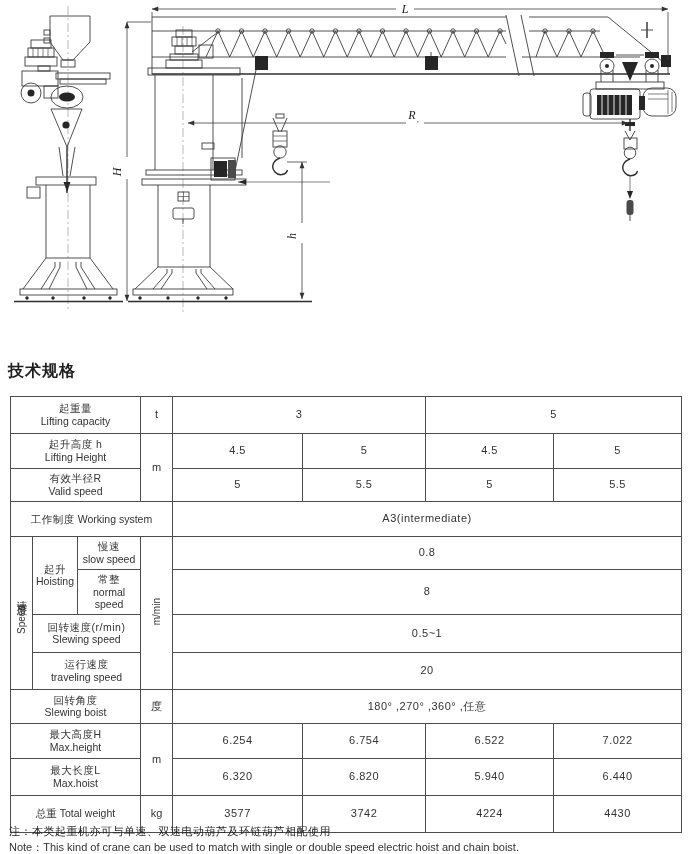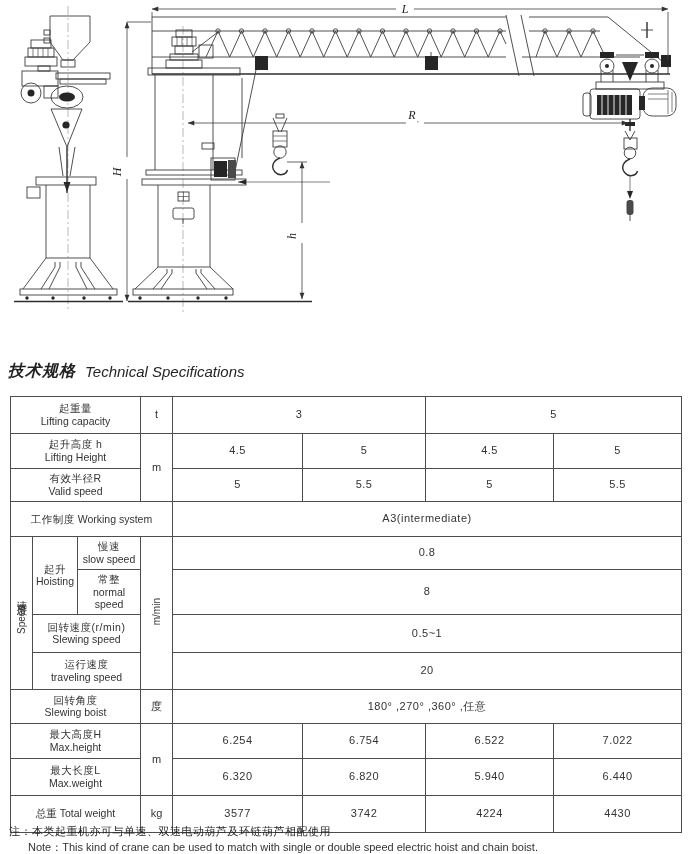--- a/index.html
+++ b/index.html
@@ -11,38 +11,38 @@
   .ln{stroke:#3c3c3c;stroke-width:0.9;fill:none;}
   .lnT{stroke:#2e2e2e;stroke-width:1.4;fill:none;}
   .lnF{stroke:#4a4a4a;stroke-width:0.7;fill:none;}
   .cl{stroke:#8a8a8a;stroke-width:0.6;fill:none;stroke-dasharray:9 3 2 3;}
   .dim{stroke:#3f3f3f;stroke-width:0.8;fill:none;}
   .solid{fill:#262626;stroke:none;}
   .grey{fill:#4a4a4a;stroke:none;}
   .dimtxt{font-family:"Liberation Serif",serif;font-style:italic;font-size:12px;fill:#1c1c1c;}
   .dimsub{font-family:"Liberation Serif",serif;font-size:7px;fill:#1c1c1c;}
   
-  .title{position:absolute;left:8px;top:358px;height:26px;display:flex;align-items:center;gap:9px;font-style:italic;}
+  .title{position:absolute;left:8px;top:358px;height:26px;display:flex;align-items:center;gap:9px;}
   .title .zh{font-size:16px;font-weight:bold;color:#1f1f1f;letter-spacing:1px;}
   .title .en{font-size:15px;color:#262626;}
   
   .spec{position:absolute;left:10px;top:396px;border-collapse:collapse;table-layout:fixed;width:671px;}
   .spec td{border:1px solid #4d4d4d;text-align:center;vertical-align:middle;padding:3px 2px;
            font-size:11px;color:#333;line-height:1.2;overflow:hidden;}
   .spec .lab{font-size:10.5px;}
   .lab .zh{font-size:10.5px;letter-spacing:0.5px;}
   .lab .en{font-size:10.5px;}
   .val{font-size:11.5px;letter-spacing:0.5px;}
   .vwrap{display:flex;flex-direction:column;align-items:center;justify-content:center;gap:6px;}
   .vzh{writing-mode:vertical-rl;text-orientation:upright;font-size:11px;letter-spacing:4px;}
   .ven{writing-mode:vertical-rl;transform:rotate(180deg);font-size:10px;}
   
   .notes{position:absolute;left:9px;top:824px;width:676px;}
   .notes .zh{font-size:11px;font-weight:normal;color:#1e1e1e;letter-spacing:0.5px;}
-  .notes .en{font-size:11px;color:#333;margin-top:1px;margin-left:19px;}
+  .notes .en{font-size:11px;color:#333;margin-top:1px;}
 </style>
 </head>
 <body>
 
 <div class="page">
 
   <div class="drawing">
   <svg width="691" height="352" viewBox="0 0 691 352" xmlns="http://www.w3.org/2000/svg">
     <defs>
       <marker id="arr" markerWidth="9" markerHeight="7" refX="8.3" refY="3.5" orient="auto-start-reverse">
@@ -256,21 +256,20 @@
         <path class="dim" d="M302,162 V223" marker-start="url(#arr)"></path>
         <path class="dim" d="M302,243 V299" marker-end="url(#arr)"></path>
         <text class="dimtxt" x="296" y="236" text-anchor="middle" transform="rotate(-90 296 236)">h</text>
       </g>
     </g>
   </svg>
   </div>
 
   <div class="title">
     <span class="zh">技术规格</span>
-    <span class="en">Technical Specifications</span>
   </div>
 
   <table class="spec">
     <colgroup>
       <col style="width:22px">
         <col style="width:45px">
         <col style="width:63px">
         <col style="width:32px">
       <col style="width:130px">
         <col style="width:123px">
@@ -371,21 +370,21 @@
         </td>
         <td rowspan="2">m</td>
         <td class="val">6.254</td>
         <td class="val">6.754</td>
         <td class="val">6.522</td>
         <td class="val">7.022</td>
       </tr>
       <tr style="height:37px">
         <td class="lab" colspan="3">
           <div class="zh">最大长度L</div>
-          <div class="en">Max.weight</div>
+          <div class="en">Max.hoist</div>
         </td>
         <td class="val">6.320</td>
         <td class="val">6.820</td>
         <td class="val">5.940</td>
         <td class="val">6.440</td>
       </tr>
       <tr style="height:37px">
         <td class="lab" colspan="3">总重 Total weight</td>
         <td>kg</td>
         <td class="val">3577</td>

